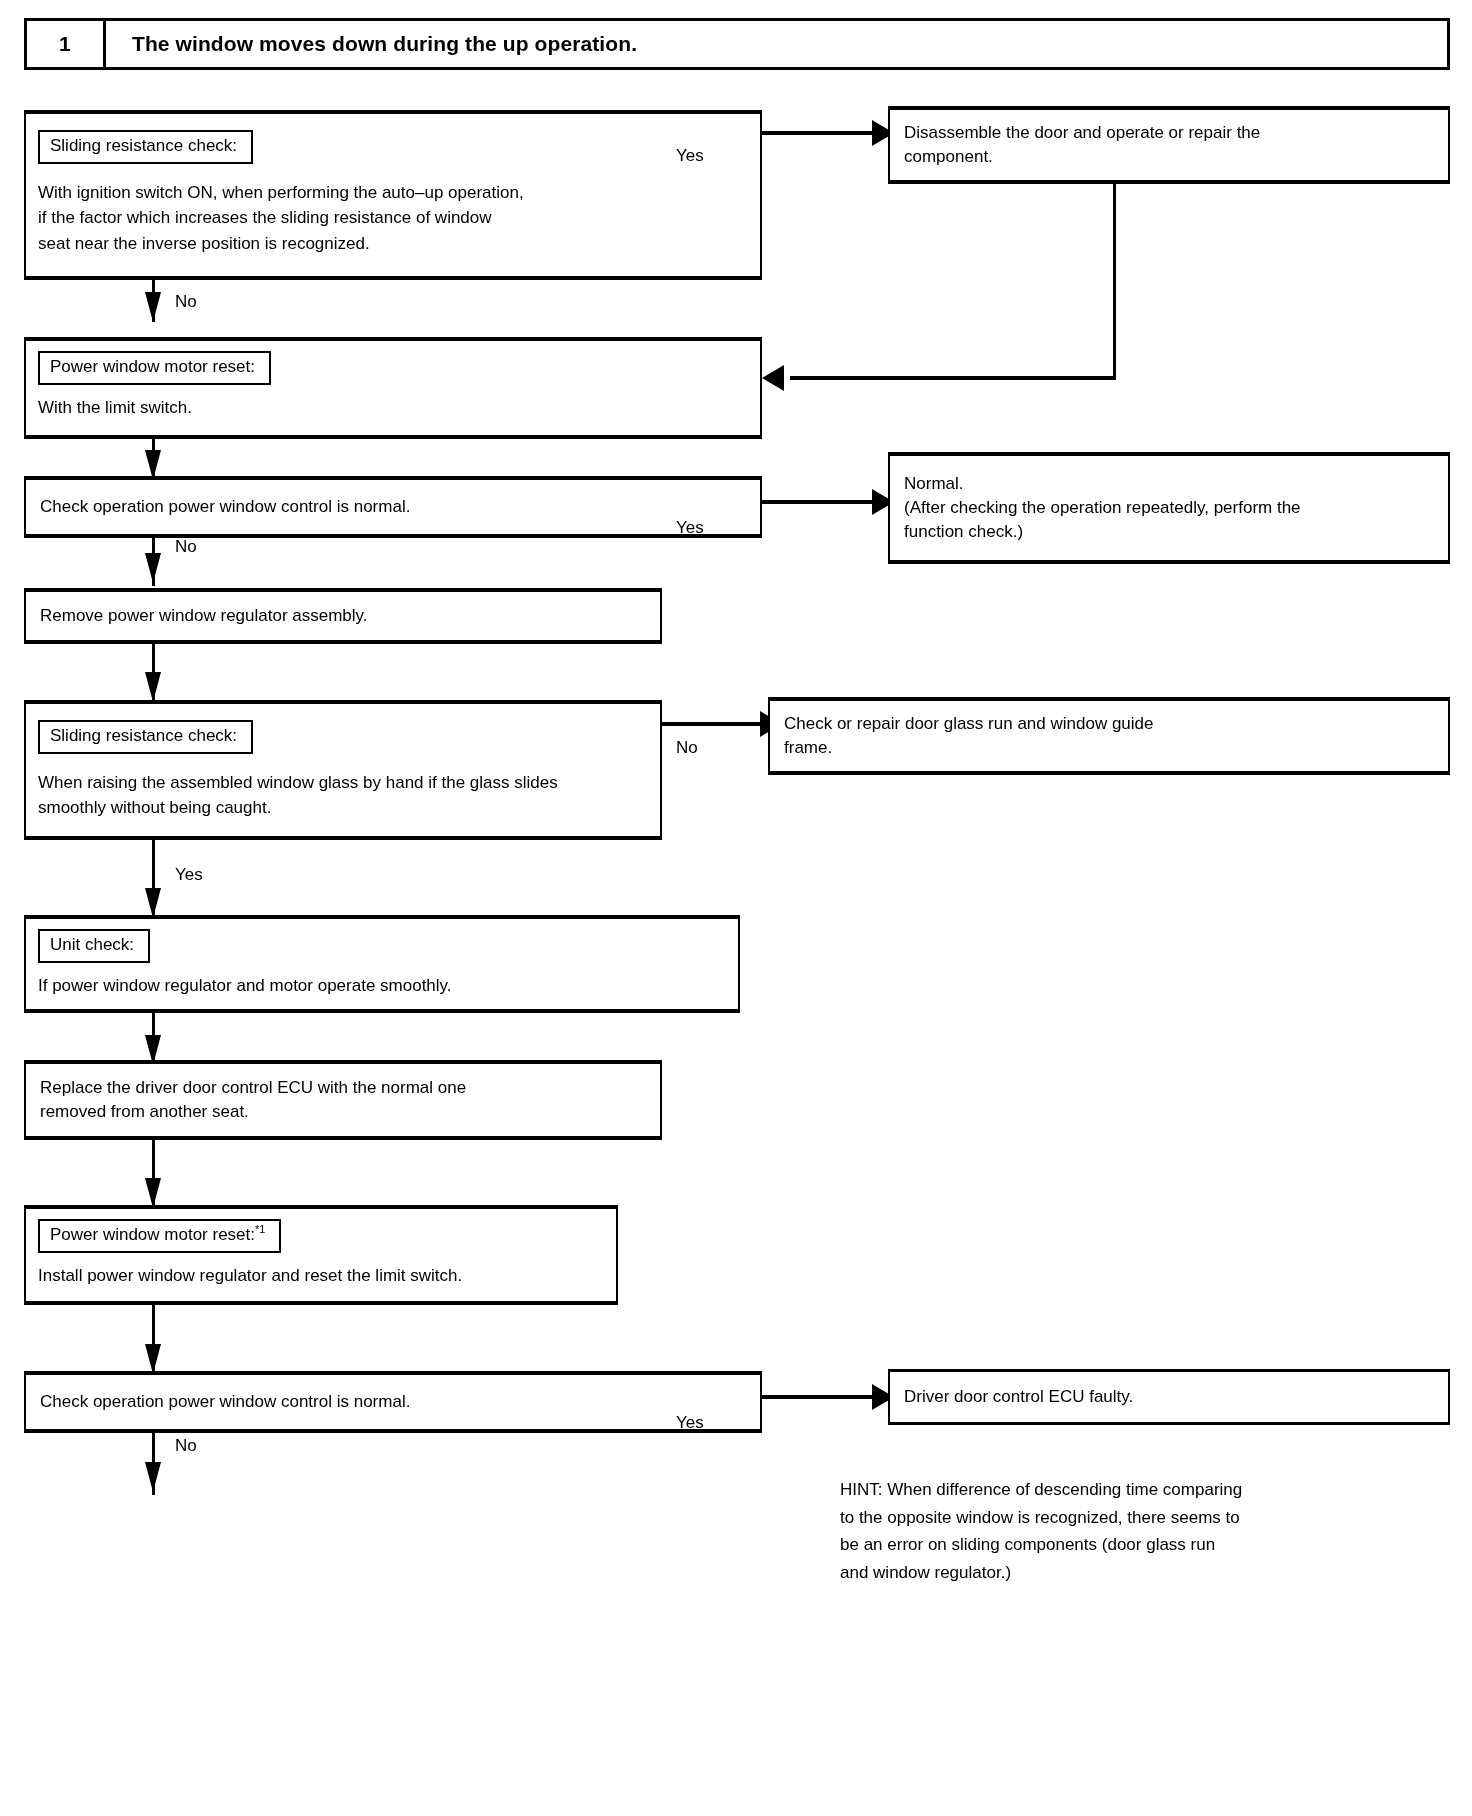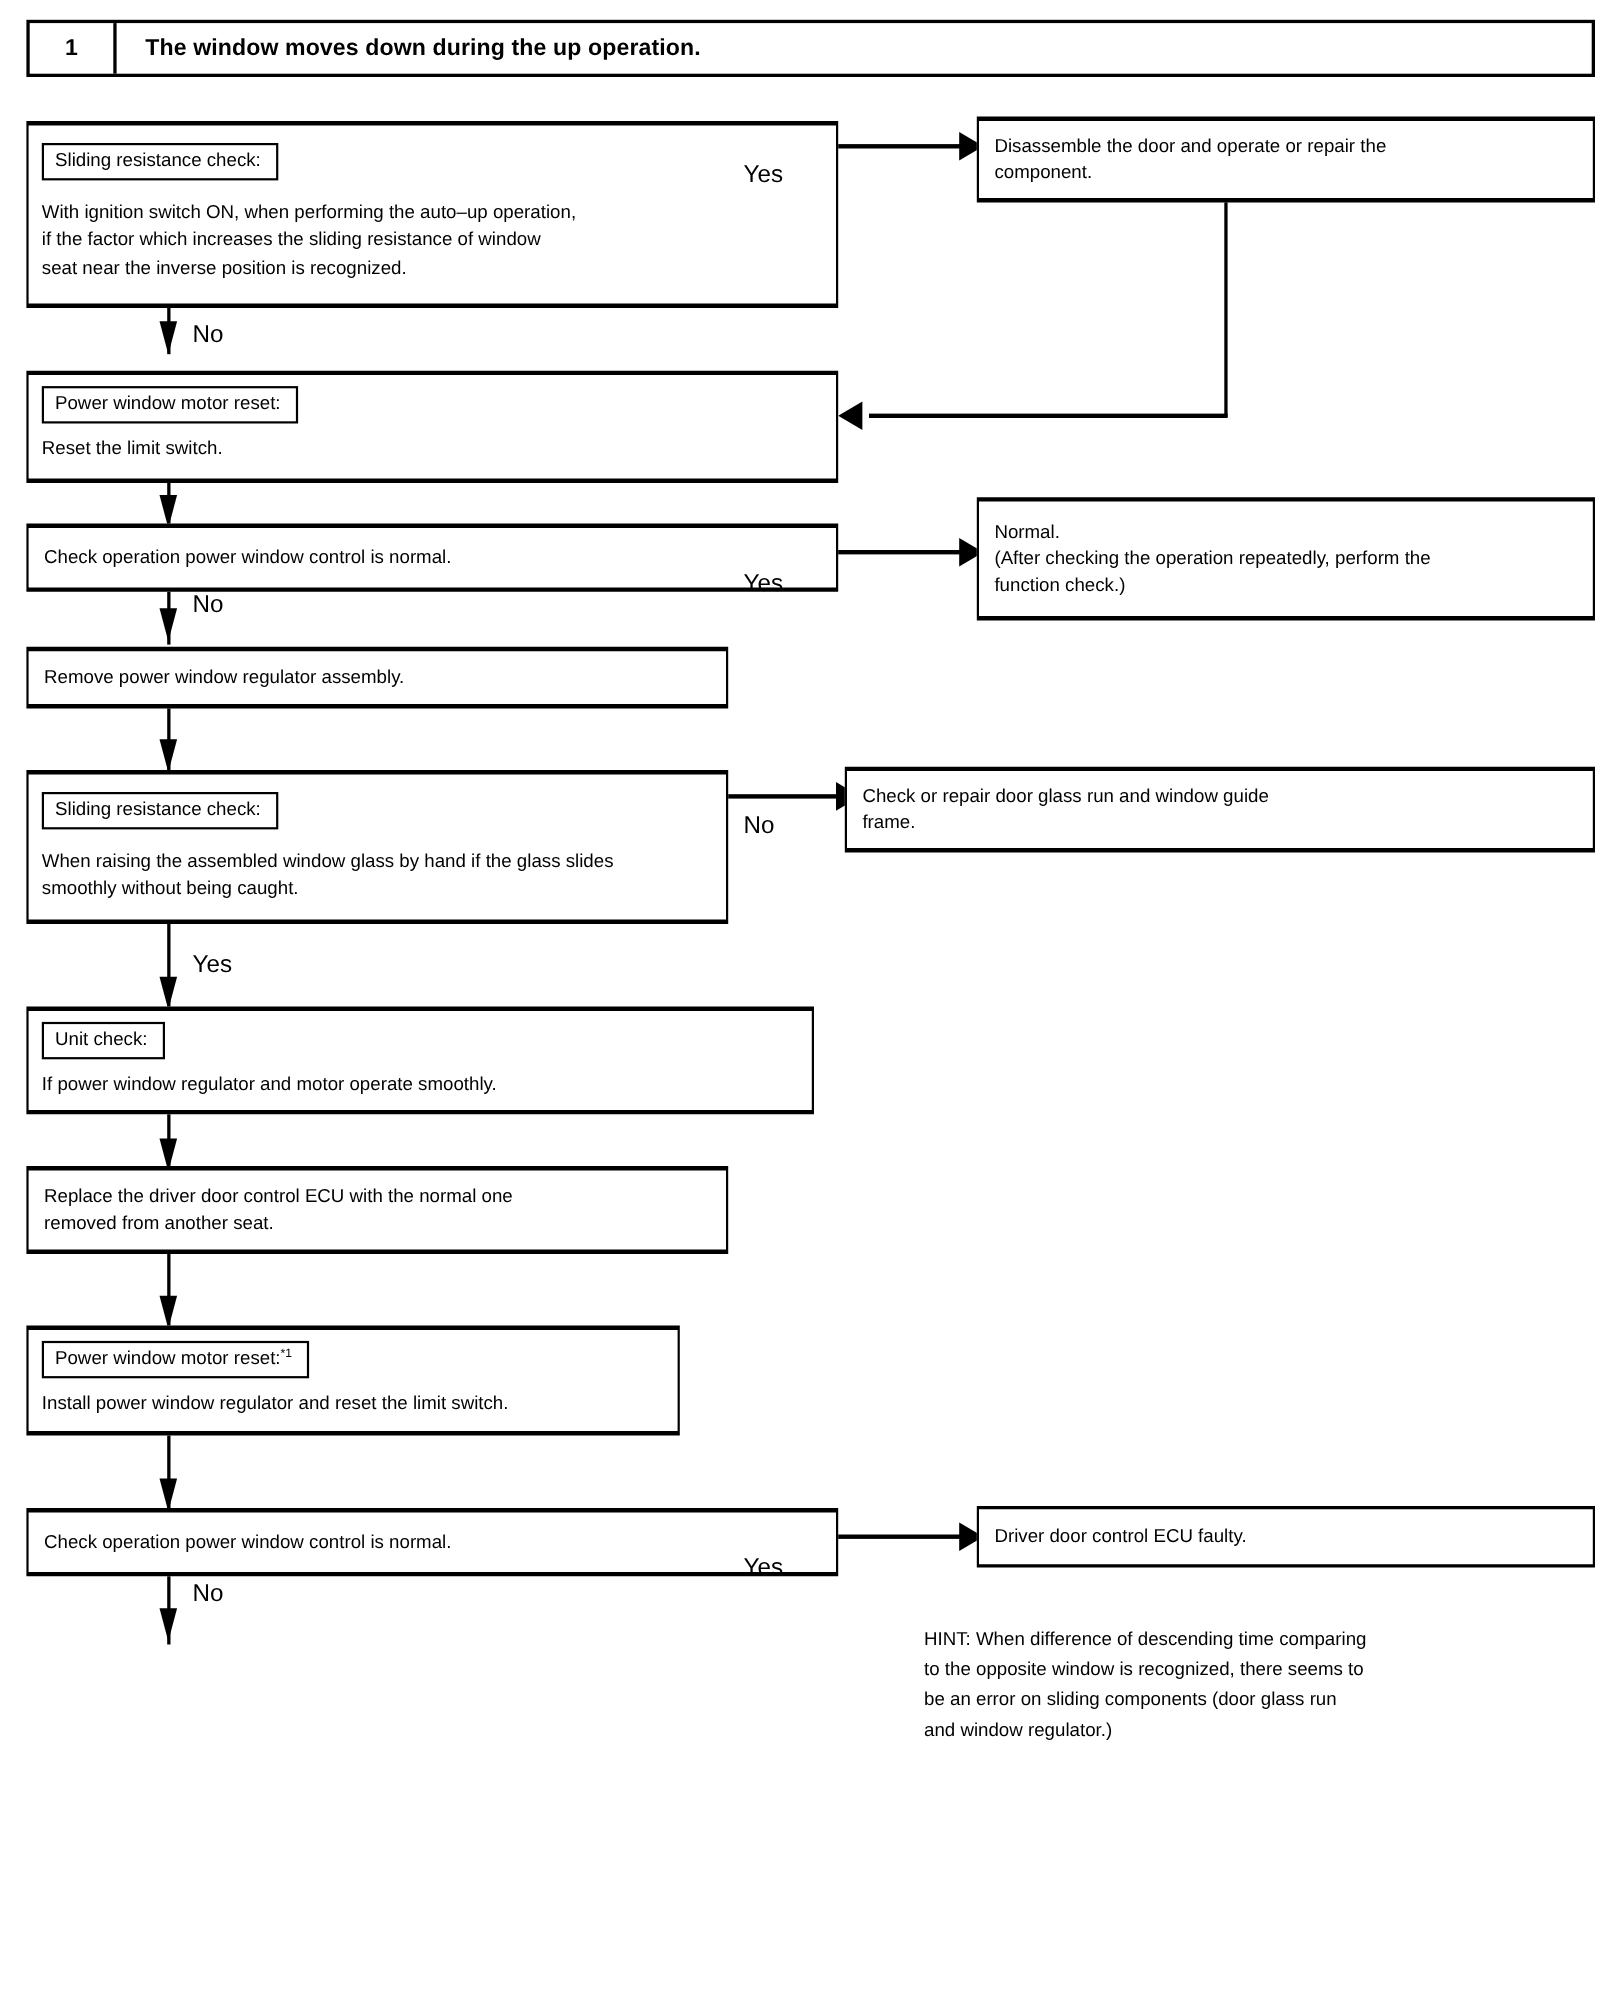--- a/index.html
+++ b/index.html
@@ -131,21 +131,21 @@
   .arrow-left {
     position: absolute;
     width: 0;
     height: 0;
     border-top: 13px solid transparent;
     border-bottom: 13px solid transparent;
     border-right: 22px solid #000;
   }
   .branch-label {
     position: absolute;
-    font-size: 22px;
+    font-size: 17px;
     line-height: 1;
     white-space: nowrap;
   }
 
   
   .hint {
     position: absolute;
     font-size: 17px;
     line-height: 1.62;
     white-space: pre-line;
@@ -180,21 +180,21 @@
   <div class="vline" style="left:1113px; top:184px; height:195px;"></div>
   <div class="hline" style="left:790px; top:376px; width:326px;"></div>
   <div class="arrow-left" style="left:762px; top:365px;"></div>
 
   <div class="vline" style="left:152px; top:280px; height:42px;"></div>
   <div class="arrow-down" style="left:145px; top:292px;"></div>
   <div class="branch-label" style="left:175px; top:293px;">No</div>
 
   <div class="box" style="left:24px; top:337px; width:738px; height:102px;">
     <div class="cap" style="margin-top:10px;">Power window motor reset:</div>
-    <div class="cap-text" style="padding-top:10px;">Reset the limit switch.</div>
+    <div class="cap-text" style="padding-top:10px;">With the limit switch.</div>
   </div>
 
   <div class="vline" style="left:152px; top:439px; height:42px;"></div>
   <div class="arrow-down" style="left:145px; top:450px;"></div>
 
   <div class="box centered" style="left:24px; top:476px; width:738px; height:62px;">
     <div class="box-body">Check operation power window control is normal.</div>
   </div>
 
   <div class="hline" style="left:762px; top:500px; width:130px;"></div>

